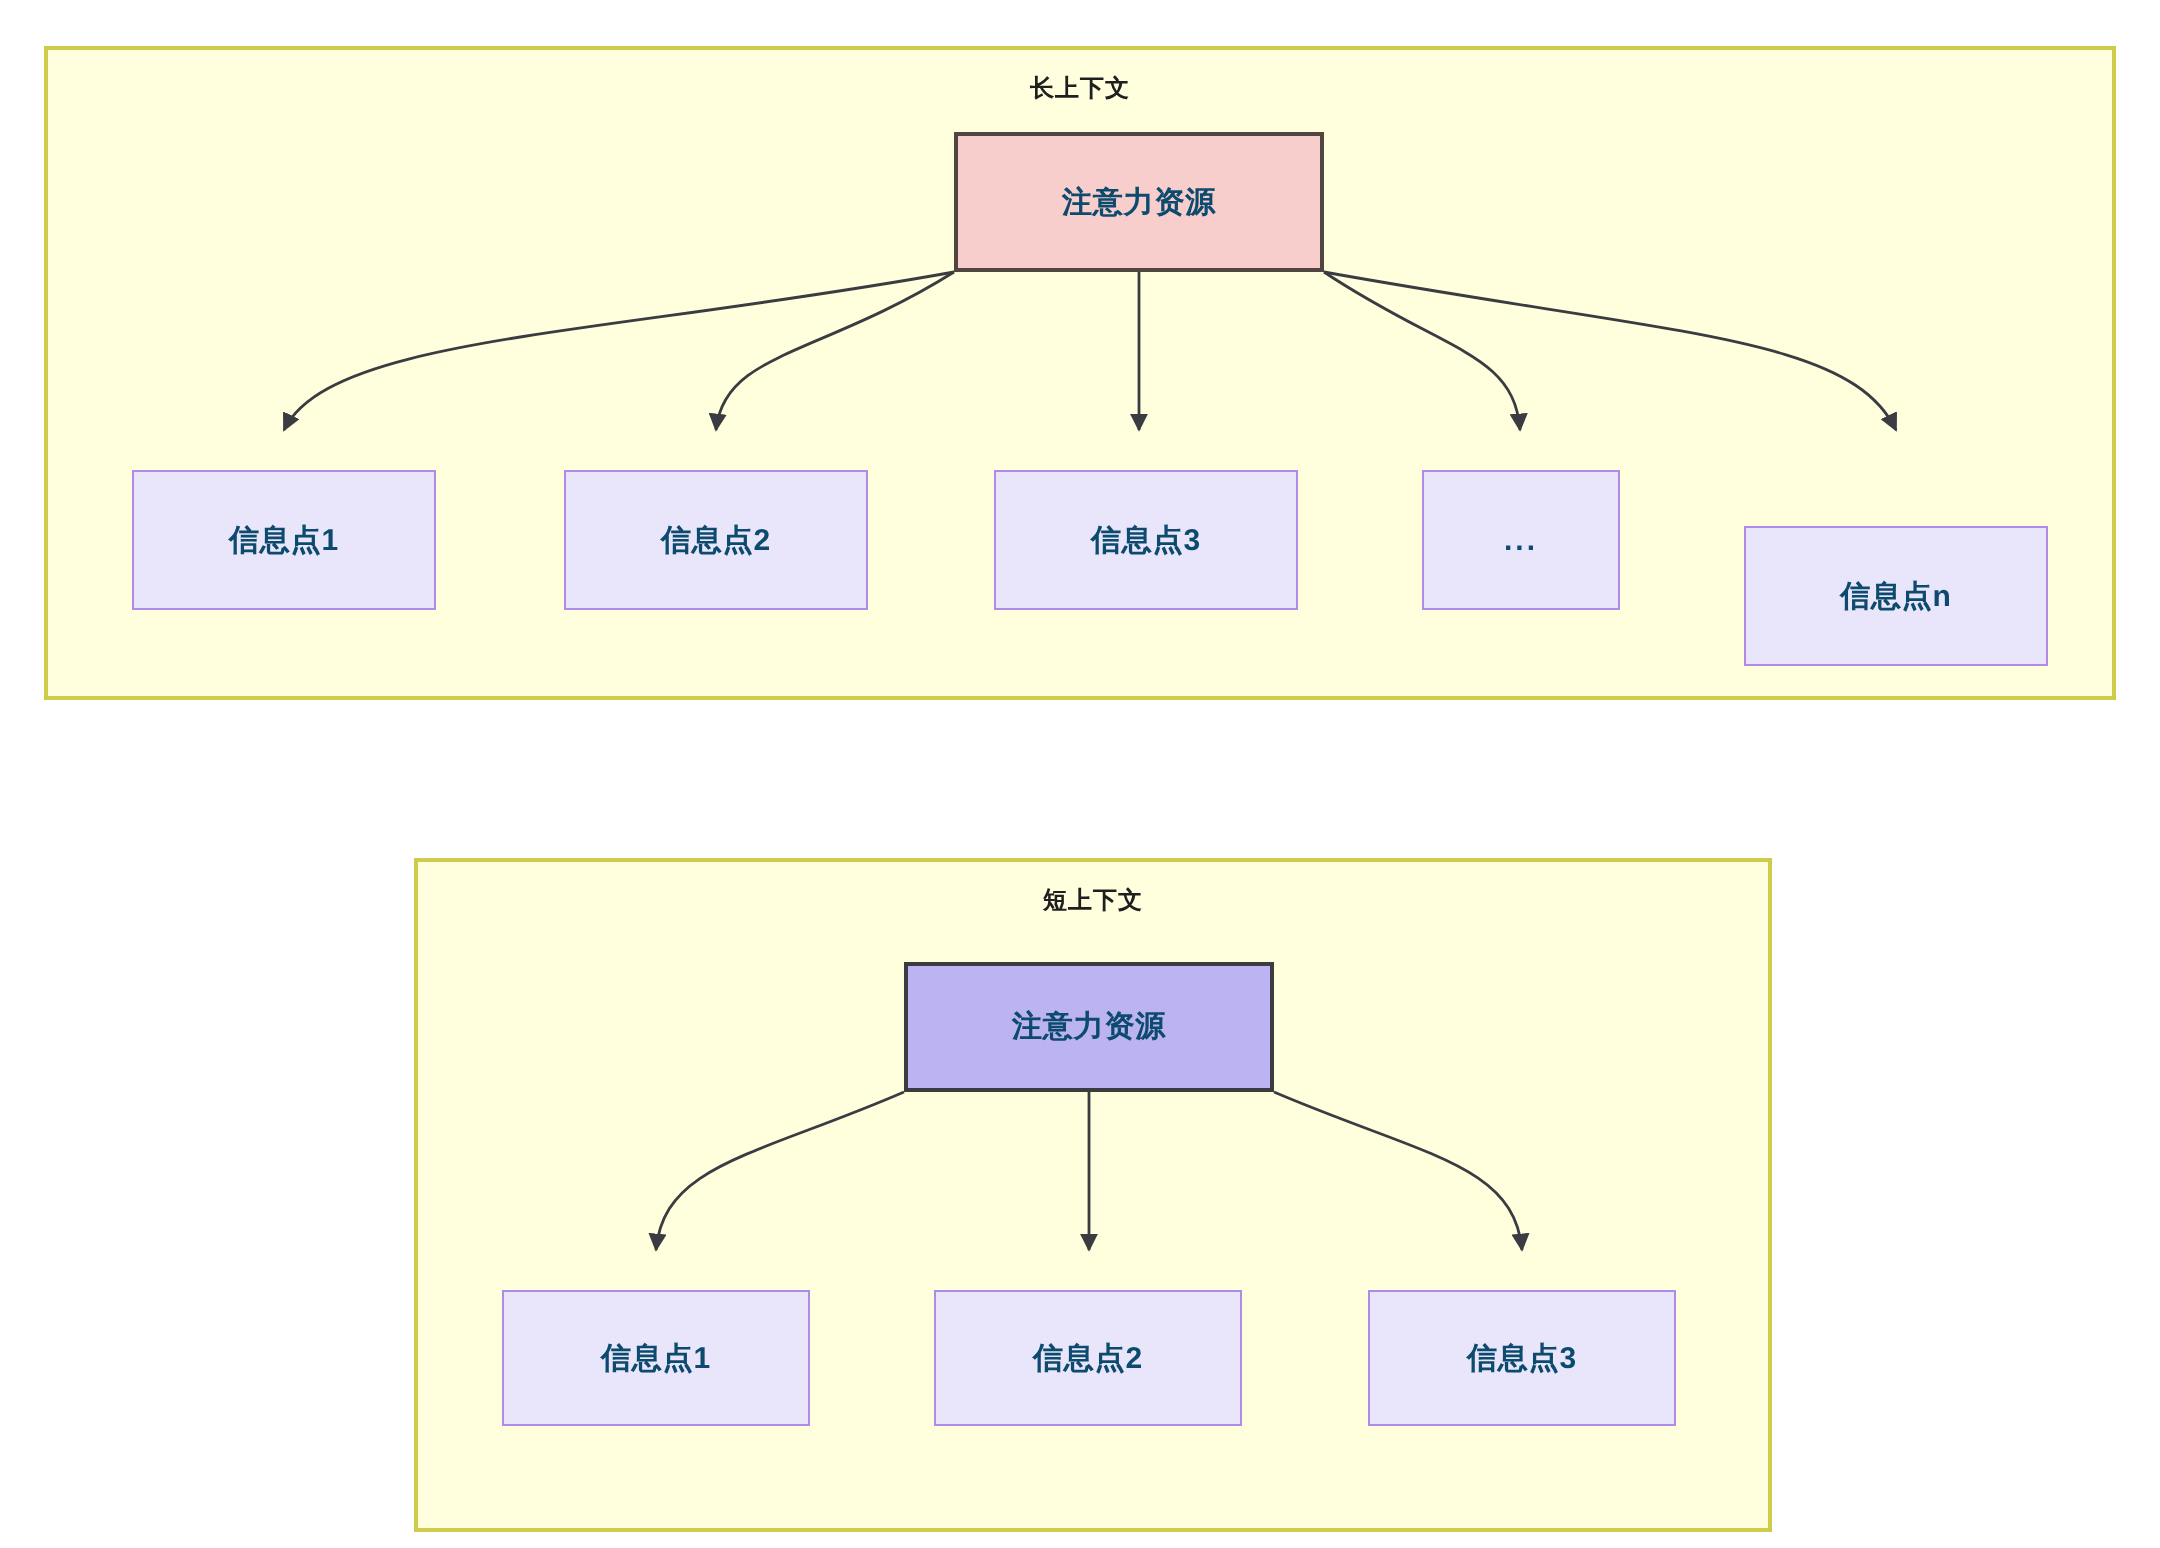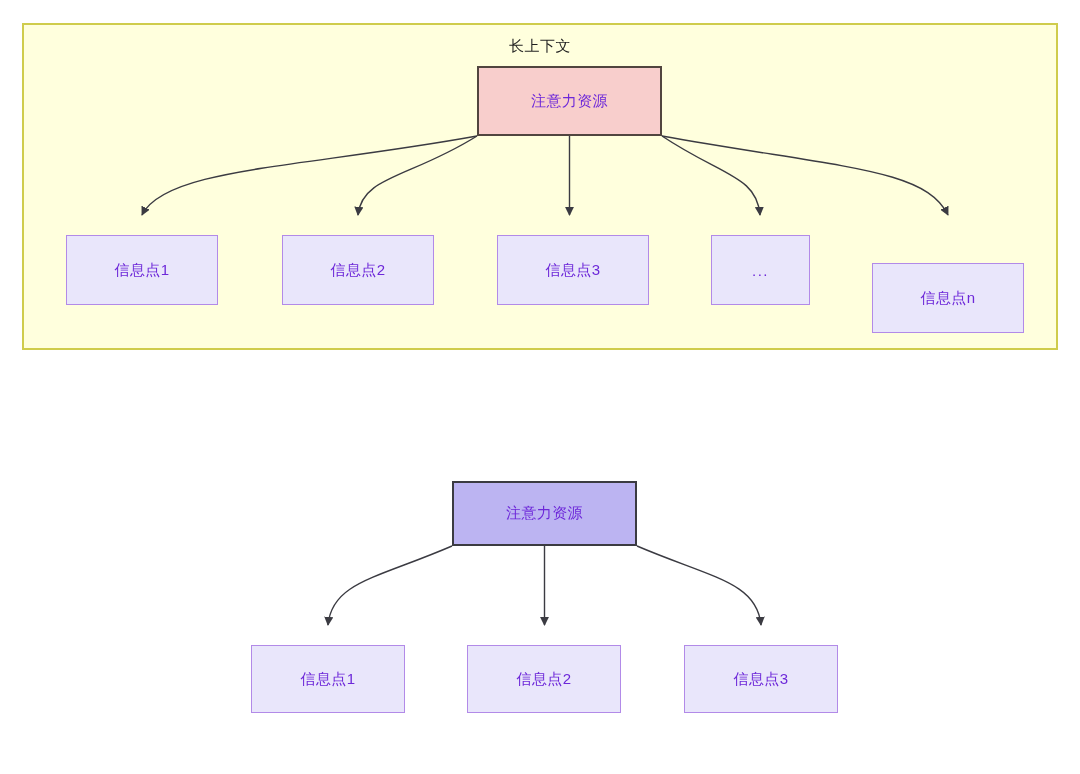--- a/index.html
+++ b/index.html
@@ -40,39 +40,41 @@
     top: 429px;
     width: 679px;
     height: 337px;
   }
 
   .context-title {
     position: absolute;
     left: 0;
     width: 100%;
     text-align: center;
-    font-size: 15px;
+    font-size: 12px;
     color: #1f1f1f;
     letter-spacing: 0.5px;
     line-height: 1;
+    font-weight: bold;
   }
   #long-context-title  { top: 13px; }
   #short-context-title { top: 13px; }
 
   
   .node {
     position: absolute;
     box-sizing: border-box;
     display: flex;
     align-items: center;
     justify-content: center;
     font-size: 15px;
-    color: #6d28d9;
+    color: #0c4a6e;
     letter-spacing: 0.4px;
     white-space: nowrap;
+    font-weight: bold;
   }
 
   .node.attention-long {
     background: #f8cecc;
     border: 2px solid #51453f;
   }
   .node.attention-short {
     background: #bcb4f2;
     border: 2px solid #3b3b42;
   }
@@ -125,20 +127,23 @@
   </div>
 
   <div class="node attention-long" id="long-attention">注意力资源</div>
 
   <div class="node info" id="long-info-1">信息点1</div>
   <div class="node info" id="long-info-2">信息点2</div>
   <div class="node info" id="long-info-3">信息点3</div>
   <div class="node info ellipsis-text" id="long-info-4">...</div>
   <div class="node info" id="long-info-5">信息点n</div>
 
+  <div class="context-box" id="short-context-box">
+    <div class="context-title" id="short-context-title">短上下文</div>
+  </div>
 
   <div class="node attention-short" id="short-attention">注意力资源</div>
 
   <div class="node info" id="short-info-1">信息点1</div>
   <div class="node info" id="short-info-2">信息点2</div>
   <div class="node info" id="short-info-3">信息点3</div>
 
   <svg id="connectors" viewBox="0 0 1080 774" width="1080" height="774">
     <defs>
       <marker id="arrow" viewBox="0 0 10 10" refX="9" refY="5" markerWidth="6.5" markerHeight="6.5" orient="auto-start-reverse">

